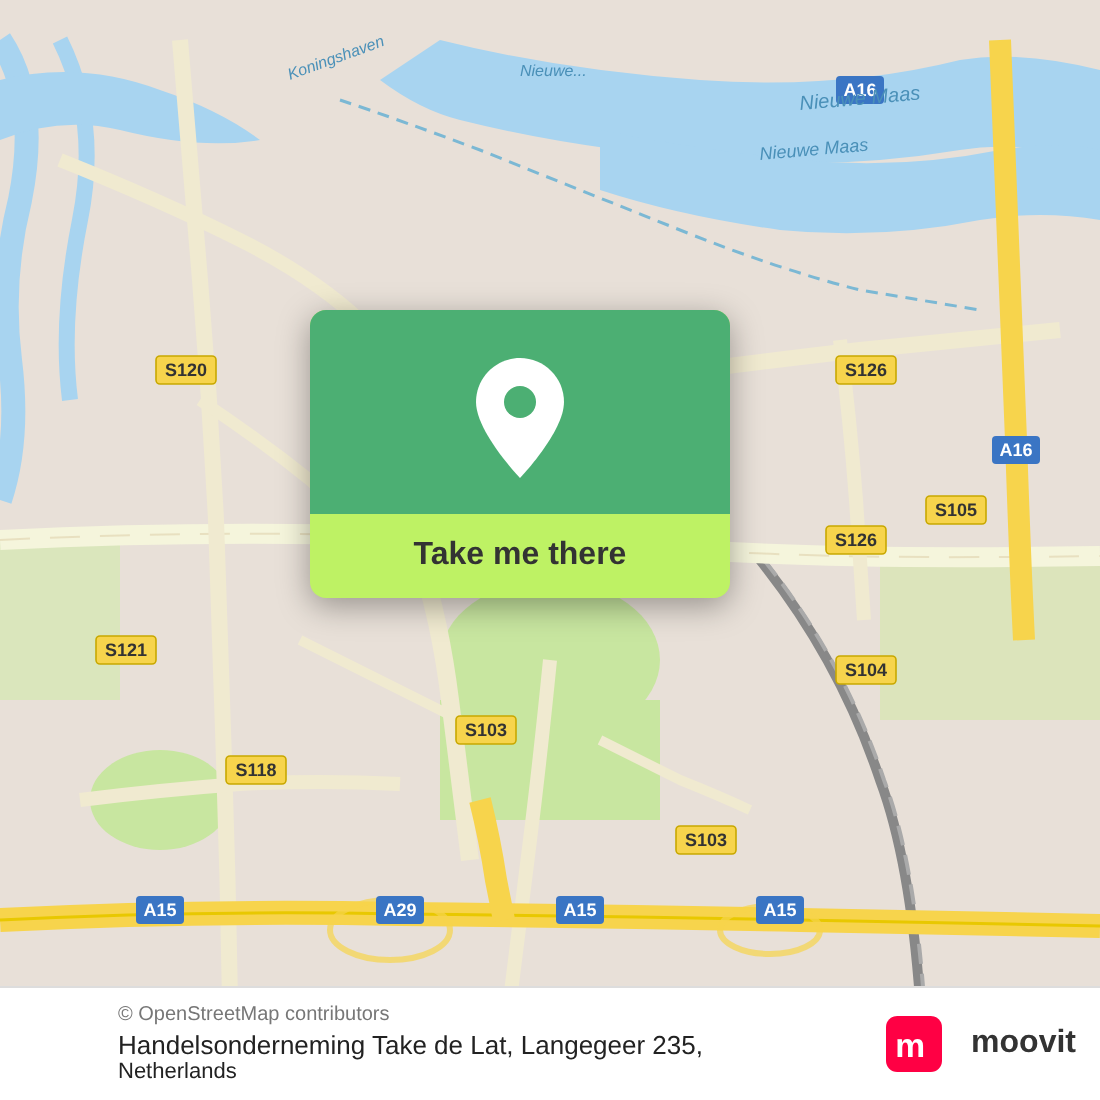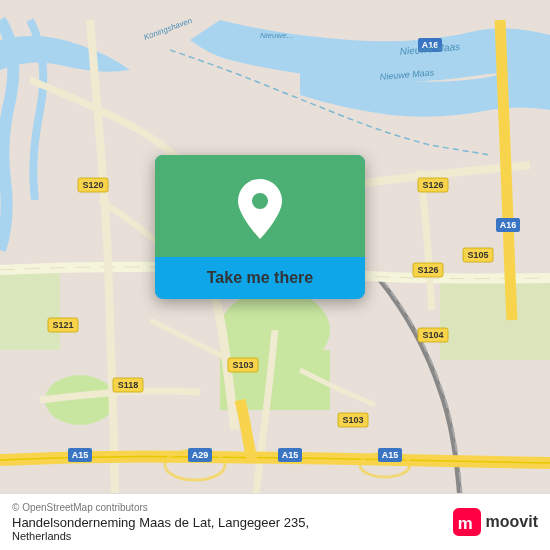--- a/index.html
+++ b/index.html
@@ -25,21 +25,21 @@
       top: 0; left: 0;
       width: 100%; height: 100%;
     }
 
     
     #overlay-card {
       position: absolute;
       top: 155px;
       left: 155px;
       width: 210px;
-      background: #0ea5e9;
+      background: #bef264;
       border-radius: 8px;
       box-shadow: 0 4px 16px rgba(0,0,0,0.35);
       display: flex;
       flex-direction: column;
       align-items: center;
       overflow: hidden;
       z-index: 10;
     }
 
     #card-green-area {
@@ -77,20 +77,21 @@
       padding: 8px 12px 8px 12px;
       display: flex;
       align-items: center;
       justify-content: space-between;
       z-index: 10;
     }
 
     #bottom-text-group {
       display: flex;
       flex-direction: column;
+      margin-left: 47px;
     }
 
     #attribution {
       font-size: 10px;
       color: #777;
     }
 
     #address-text {
       font-size: 13px;
       color: #222;
@@ -237,27 +238,27 @@
         <path d="M27 2 C14.85 2 5 11.85 5 24 C5 39 27 62 27 62 C27 62 49 39 49 24 C49 11.85 39.15 2 27 2 Z" fill="white"></path>
         <circle cx="27" cy="24" r="8" fill="#4CAF73"></circle>
       </svg>
     </div>
     <div id="card-label">Take me there</div>
   </div>
 
   <div id="bottom-bar">
     <div id="bottom-text-group">
       <span id="attribution">© OpenStreetMap contributors</span>
-      <span id="address-text">Handelsonderneming Maas de Lat, Langegeer 235,</span>
+      <span id="address-text">Handelsonderneming Take de Lat, Langegeer 235,</span>
       <span id="address-line2" style="font-size:11px;color:#222;">Netherlands</span>
     </div>
 
     <div id="moovit-logo">
       <svg id="moovit-icon" viewBox="0 0 30 30" xmlns="http://www.w3.org/2000/svg">
 
         <rect width="30" height="30" rx="6" fill="#f04"></rect>
         <text x="5" y="22" font-size="18" font-weight="bold" fill="white" font-family="Arial">m</text>
       </svg>
-      <span style="font-size:16px;font-weight:bold;color:#333;margin-left:2px;">moovit</span>
+      <span style="font-size:16px;font-weight:bold;color:#333;margin-left:12px;">moovit</span>
     </div>
   </div>
 
 </div>
 
 </body></html>

